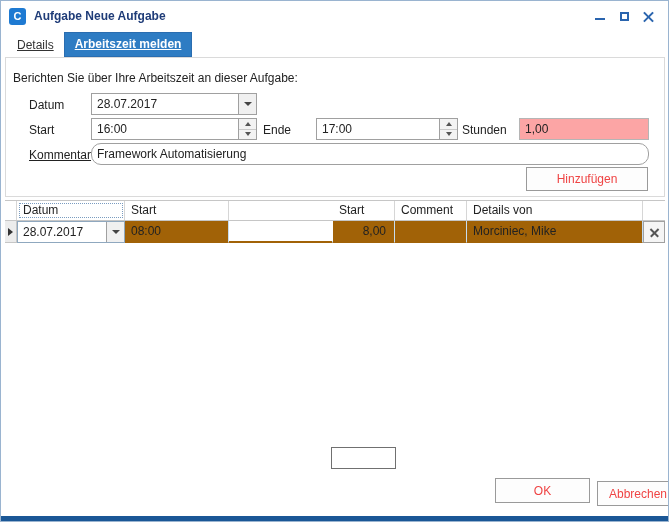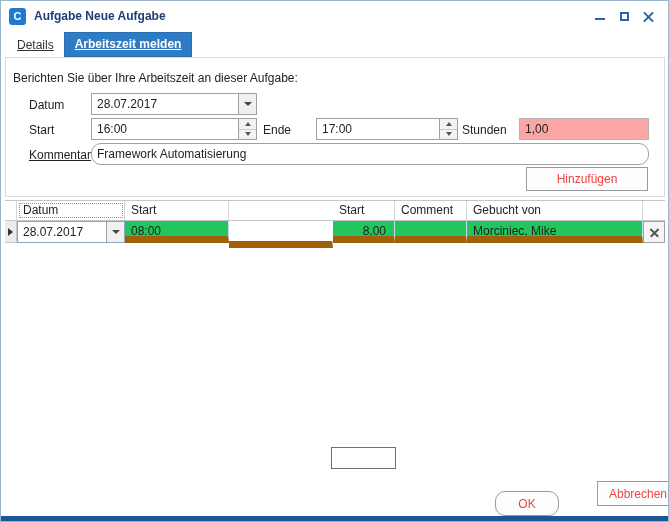--- a/index.html
+++ b/index.html
@@ -142,23 +142,23 @@
   .gh-cell {
     border-right:1px solid #d6d6d6;
     padding:0 0 0 6px;
     line-height:19px;
     overflow:hidden; white-space:nowrap;
     color:#222;
   }
   .gh-cell.focus-col { outline:1px dotted #7a9cc0; outline-offset:-3px; }
   .grid-row { display:flex; height:22px; align-items:stretch; }
   .gr-cell {
-    background:#22c55e;
+    background:#a16207;
     border-right:1px solid #c7dcee;
-    border-bottom:7px solid #a16207;
+    border-bottom:1px solid #a16207;
     padding:0 0 0 6px;
     line-height:21px;
     overflow:hidden; white-space:nowrap;
   }
   .gr-cell.num { text-align:right; padding:0 8px 12px 0; }
   .row-indicator {
     background:#ececec;
     border-right:1px solid #c6c6c6;
     border-bottom:1px solid #c6c6c6;
     display:flex; align-items:center; justify-content:center;
@@ -292,21 +292,21 @@
   <div class="btn" style="left:525px; top:166px; width:122px; height:24px;">Hinzufügen</div>
 
   <div class="grid">
     <div class="grid-header">
       <div class="gh-cell w-ind"></div>
       <div class="gh-cell w-datum focus-col">Datum</div>
       <div class="gh-cell w-start">Start</div>
       <div class="gh-cell w-end">End</div>
       <div class="gh-cell w-hours">Start</div>
       <div class="gh-cell w-comment">Comment</div>
-      <div class="gh-cell w-gebucht">Gebucht von</div>
+      <div class="gh-cell w-gebucht">Details von</div>
       <div class="gh-cell w-x"></div>
     </div>
     <div class="grid-row">
       <div class="gr-cell row-indicator w-ind">
           <span class="tri-right"></span>
         </div>
       <div class="gr-cell w-datum cell-combo">
         <span class="txt">28.07.2017</span>
         <span class="drop-btn">
             <span class="tri-down"></span>
@@ -318,18 +318,18 @@
       <div class="gr-cell w-comment"></div>
       <div class="gr-cell w-gebucht">Morciniec, Mike</div>
       <div class="del-btn">
           <span class="x-icon"></span>
         </div>
     </div>
   </div>
 
   <div class="empty-box"></div>
 
-  <div class="btn" style="left:494px; top:490px; width:64px; height:25px;border-radius:10px;">OK</div>
+  <div class="btn" style="left:494px; top:477px; width:95px; height:25px;">OK</div>
   <div class="btn" style="left:596px; top:480px; width:82px; height:25px;">Abbrechen</div>
 
   <div class="bottom-bar"></div>
 
 </div>
 
 </body></html>

